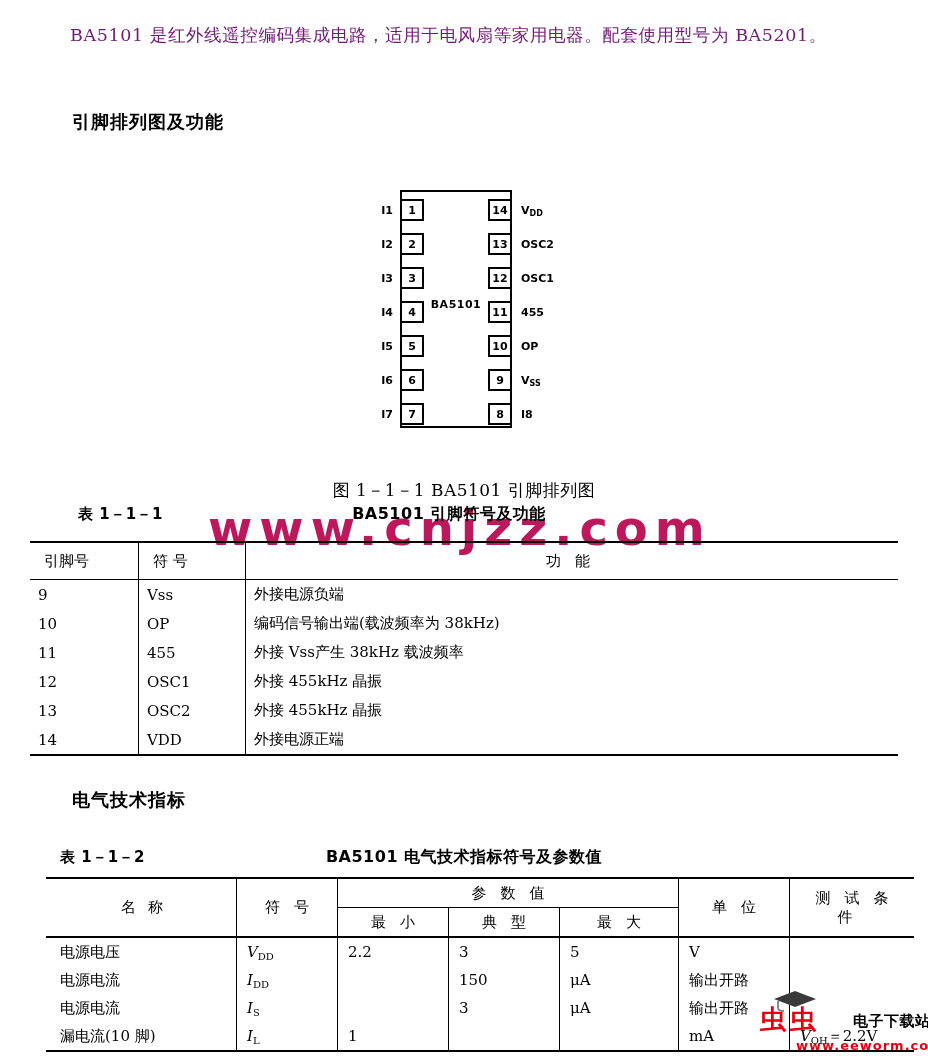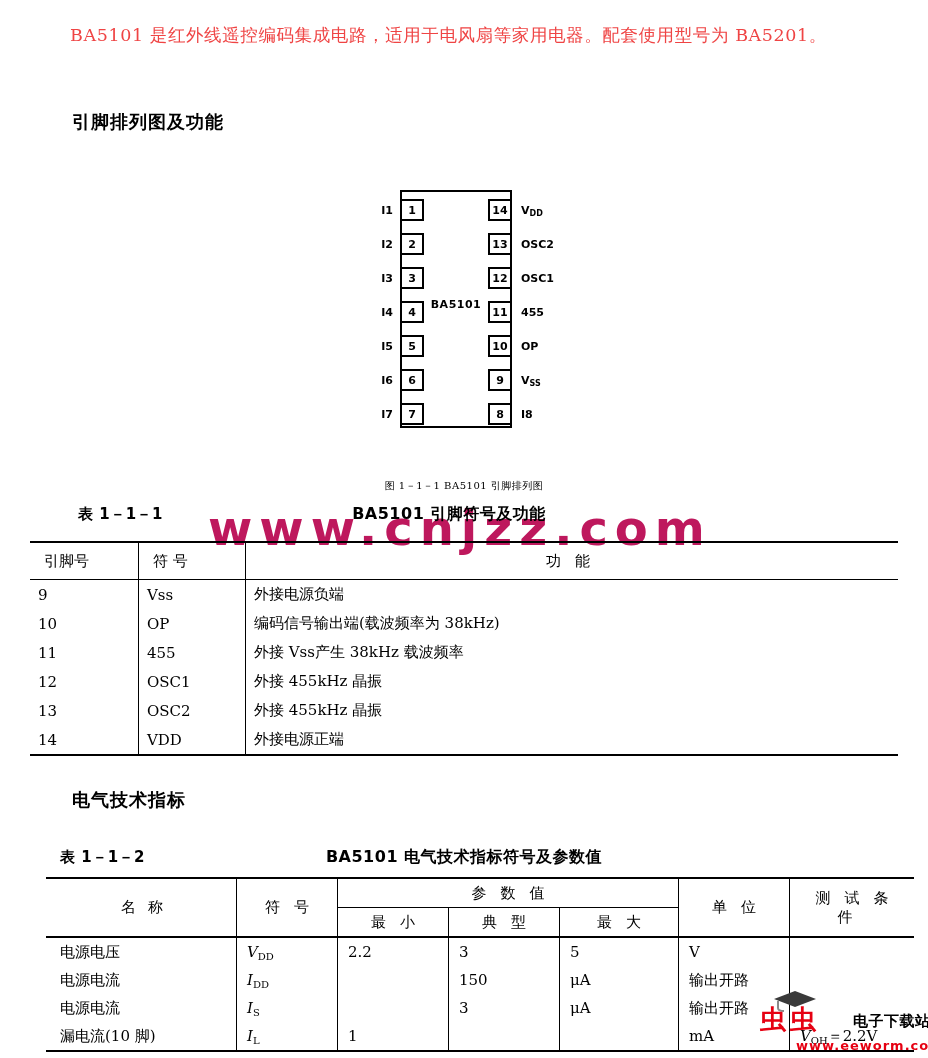--- a/index.html
+++ b/index.html
@@ -20,21 +20,21 @@
   .intro {
     position: absolute;
     left: 30px;
     top: 18px;
     width: 868px;
     font-family: "DejaVu Serif", "Liberation Serif", serif;
     font-size: 17.5px;
     line-height: 34px;
     letter-spacing: 0.6px;
     text-indent: 40px;
-    color: #ef4444;
+    color: #701a75;
   }
 
   
   .section-heading {
     position: absolute;
     font-family: "DejaVu Sans", "Liberation Sans", sans-serif;
     font-weight: bold;
     font-size: 18px;
     letter-spacing: 1px;
     color: #000;
@@ -104,21 +104,21 @@
   .pin-right .pin-name { margin-left: 9px; order: 1; }
   .pin-name sub { font-size: 8px; vertical-align: baseline; position: relative; top: 2px; }
 
   
   .fig-caption {
     position: absolute;
     left: 0; top: 479px;
     width: 928px;
     text-align: center;
     font-family: "DejaVu Serif", "Liberation Serif", serif;
-    font-size: 10px;
+    font-size: 17px;
     letter-spacing: 0.5px;
   }
   .table-label {
     position: absolute;
     font-family: "DejaVu Sans", "Liberation Sans", sans-serif;
     font-weight: bold;
     font-size: 15px;
     letter-spacing: 0.5px;
   }
   .table-title {

